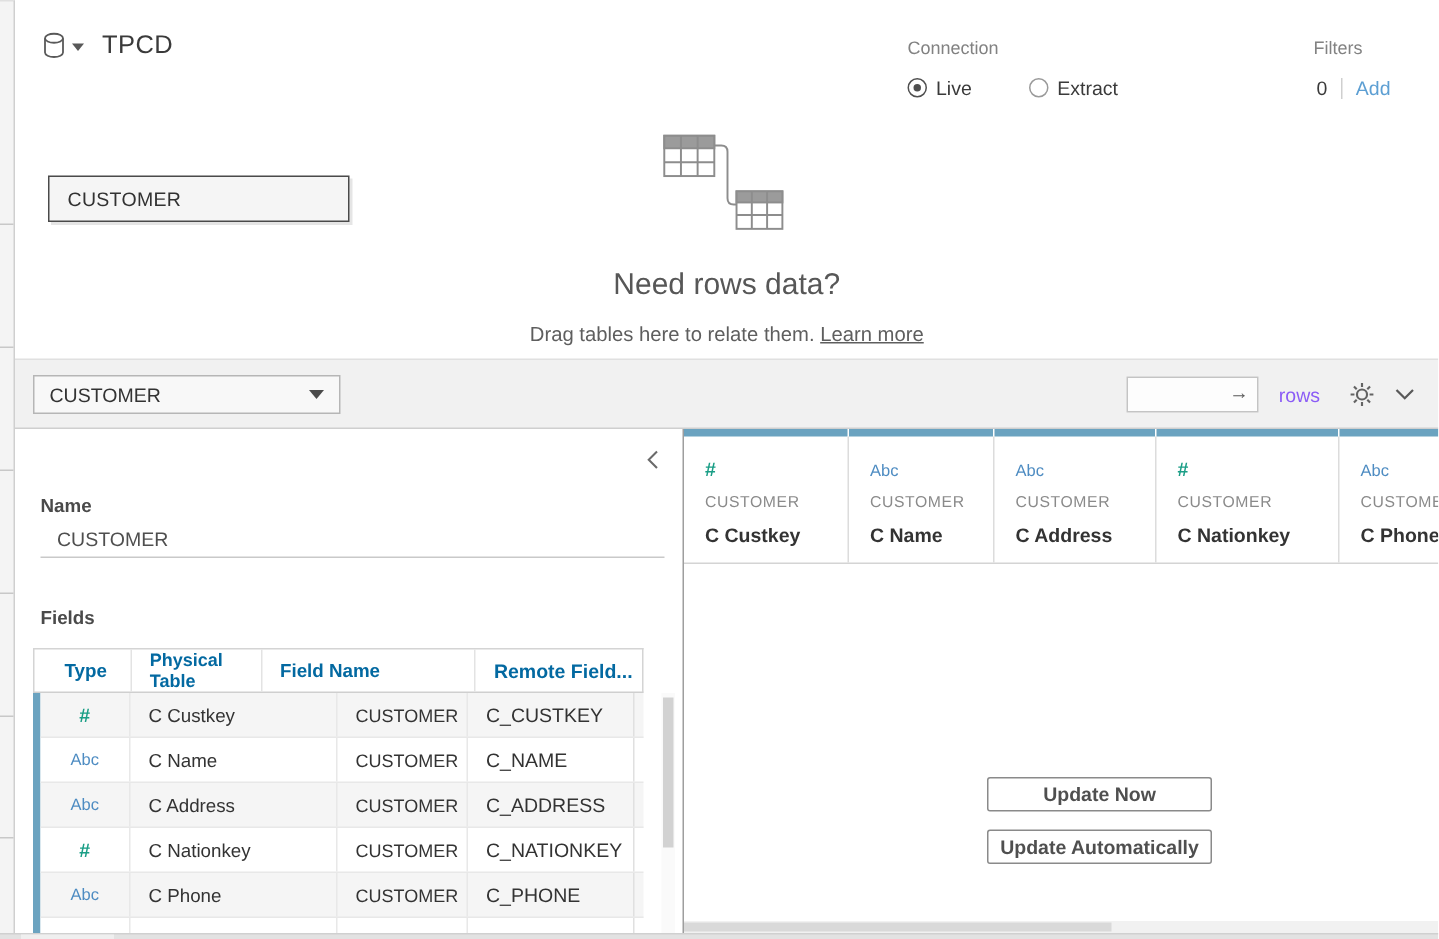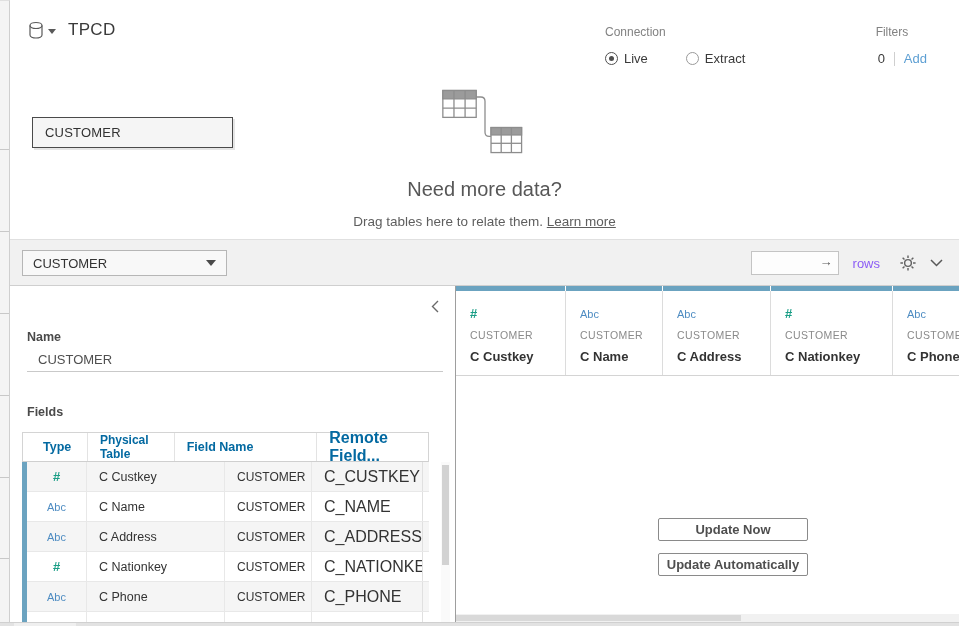--- a/index.html
+++ b/index.html
@@ -81,21 +81,21 @@
   .ft-header .ftc:last-child { border-right:none; }
   .ft-body { border-left:5px solid #6ba3c0; }
   .ft-row { display:flex; height:30px; border-bottom:1px solid #e8e8e8; background:#fff; cursor:pointer; }
   .ft-row.alt { background:#f5f5f5; }
   .ft-row .ftc { display:flex; align-items:center; color:#333; border-right:1px solid #e8e8e8; overflow:hidden; }
   .ft-row .ftc:last-child { border-right:1px solid #e0e0e0; }
   .c-type-h { width:65px; padding-left:20px; }
   .c-type { width:60px; justify-content:center; }
   .c-fname { width:143px; padding-left:12px; }
   .c-ptable { width:87px; padding-left:12px; font-size:12px; }
-  .c-rfield { width:111px; padding-left:12px; font-size:16px; }
+  .c-rfield { width:111px; padding-left:12px; font-size:13px; }
   .ft-row .c-fname { width:138px; }
   .glyph-num { color:#1a9e86; font-weight:bold; font-size:13px; }
   .glyph-str { color:#4e8cc2; font-size:11px; }
 
   .ft-vscroll { position:absolute; left:419px; top:30px; width:9px; height:164px; background:#fafafa; }
   .ft-vthumb { position:absolute; left:1px; top:3px; width:7px; height:100px; background:#d2d2d2; }
 
   
   .right-panel { position:absolute; left:446px; top:0; width:503px; height:340px; background:#fff; overflow:hidden; }
   .grid-header { display:flex; height:90px; border-bottom:1px solid #d4d4d4; width:600px; }
@@ -184,21 +184,21 @@
             <line x1="2" y1="21" x2="38" y2="21"></line>
             <path d="M38 9 H43 Q47.5 9 47.5 13.5 V47 Q47.5 51.5 52 51.5 H54"></path>
             <rect x="54" y="42" width="33" height="27" fill="#fff"></rect>
             <rect x="54" y="42" width="33" height="8" fill="#9b9b9b"></rect>
             <line x1="65" y1="42" x2="65" y2="69"></line>
               <line x1="76" y1="42" x2="76" y2="69"></line>
             <line x1="54" y1="59" x2="87" y2="59"></line>
           </g>
         </svg>
       </span>
-      <div class="empty-title">Need more data?</div>
+      <div class="empty-title">Need rows data?</div>
       <div class="empty-sub">
         <span>Drag tables here to relate them. </span><span class="learn">Learn more</span>
       </div>
     </div>
   </div>
 
   <div class="toolbar">
     <div class="tbl-select">
       <span>CUSTOMER</span>
       <span class="sel-caret"></span>

